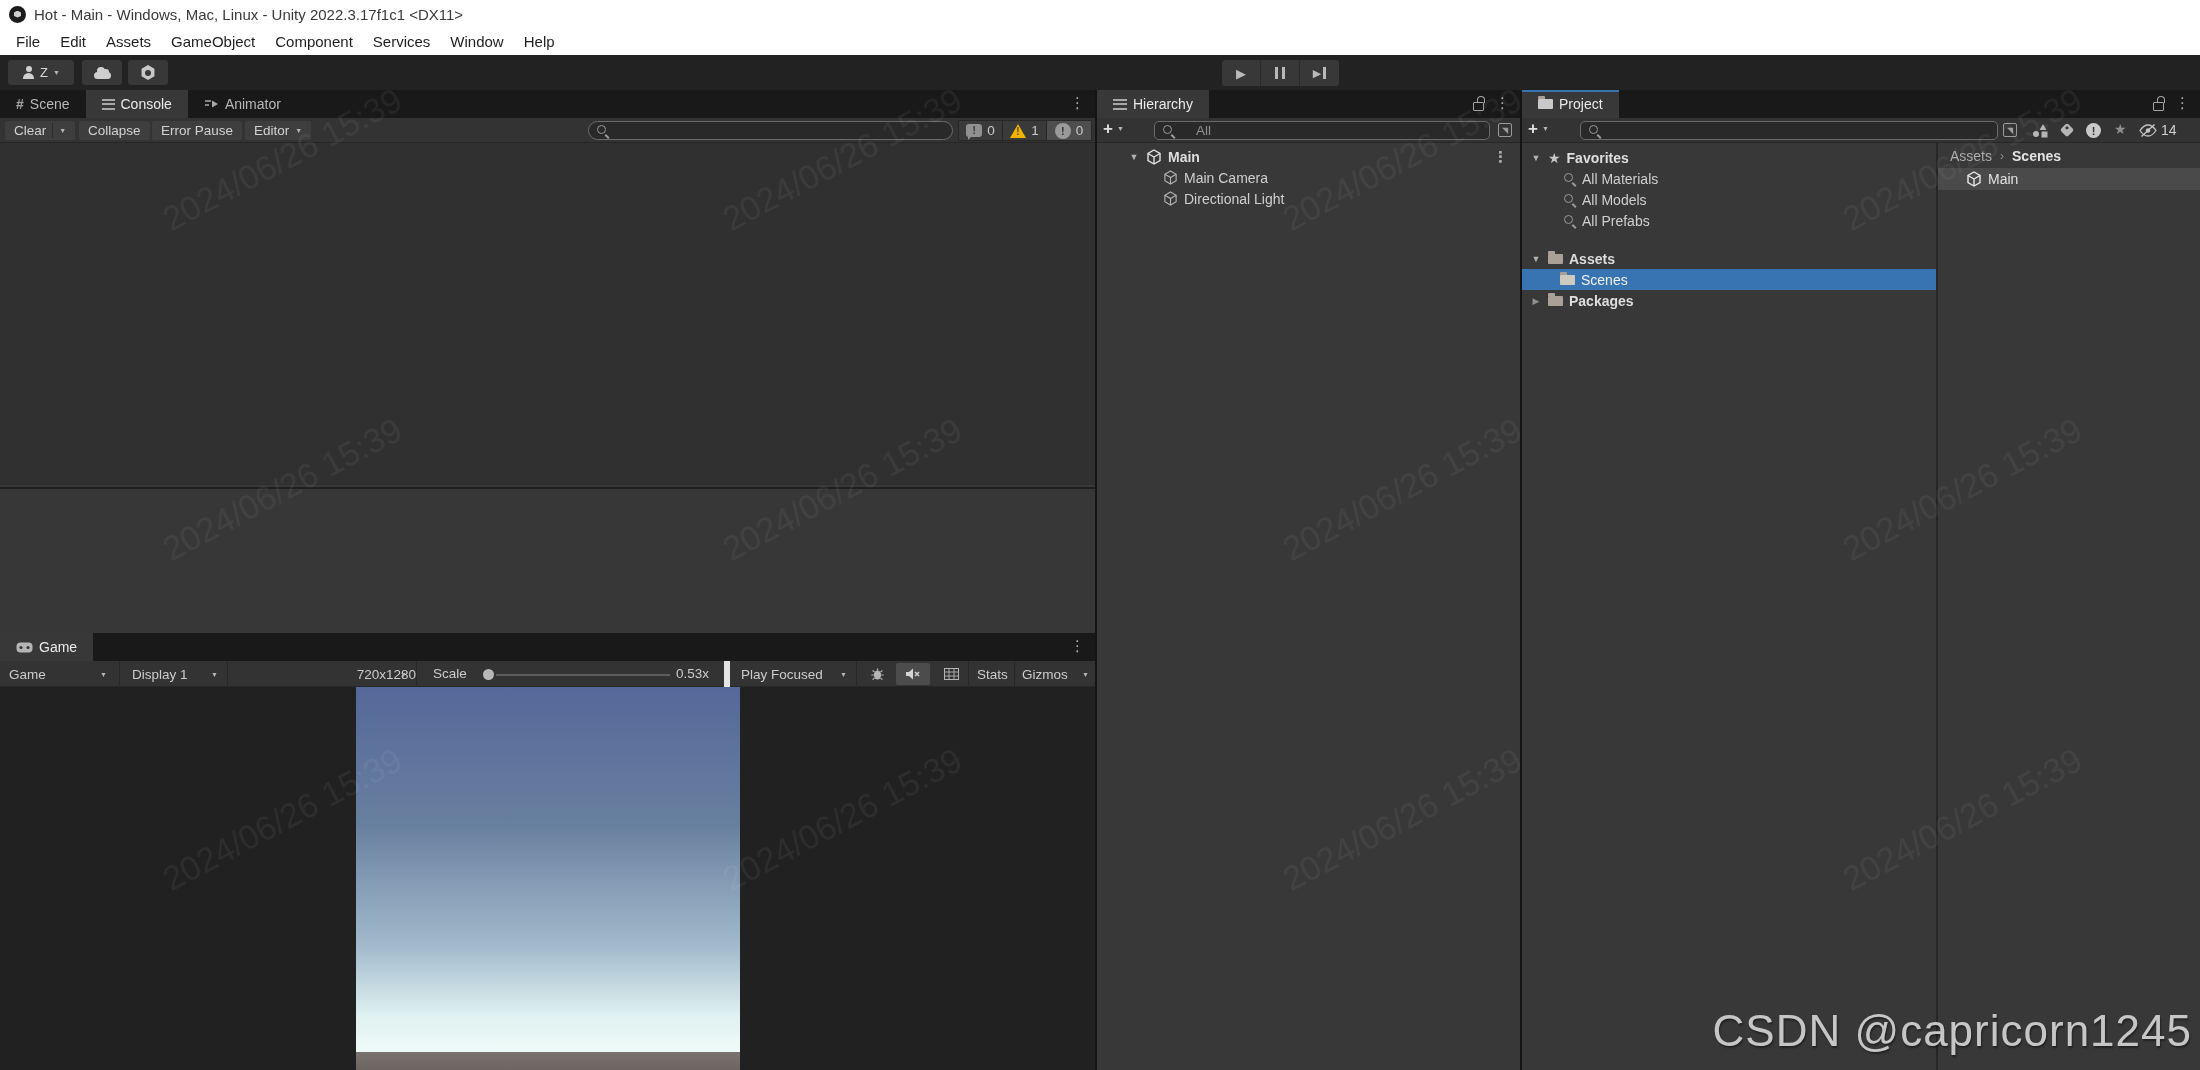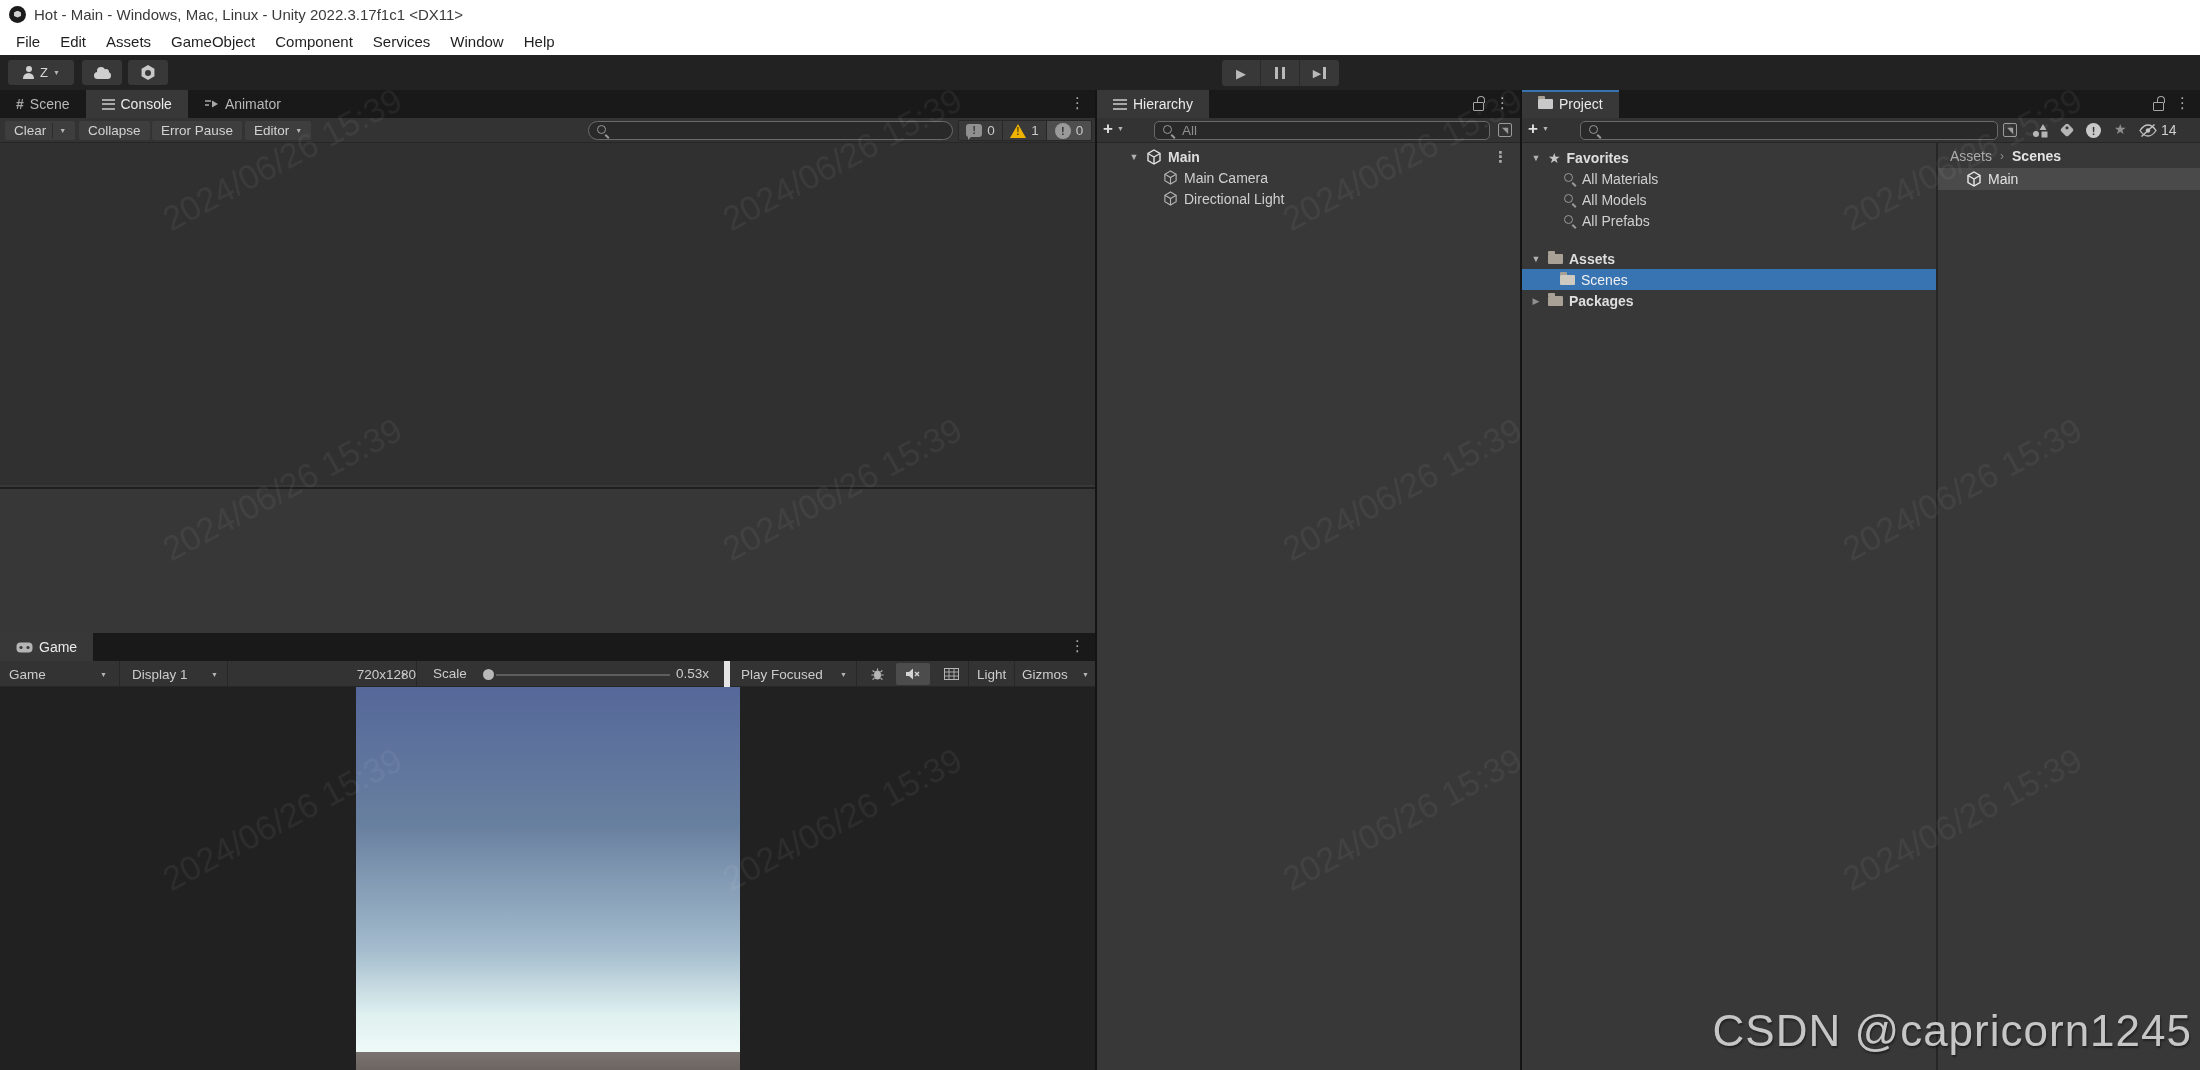--- a/index.html
+++ b/index.html
@@ -73,21 +73,21 @@
   .icon-tag::after{content:'';position:absolute;left:2px;top:2px;width:2.5px;height:2.5px;border-radius:50%;background:#333;}
   .icon-alert{width:15px;height:15px;border-radius:50%;background:#c9c9c9;display:inline-flex;align-items:center;justify-content:center;color:#333;font-weight:bold;font-size:11px;}
   .icon-bubble{width:16px;height:13px;background:#909090;border-radius:3px;position:relative;display:inline-flex;align-items:center;justify-content:center;color:#333;font-weight:bold;font-size:10px;}
   .icon-bubble::before{content:'';position:absolute;left:2px;bottom:-3px;width:0;height:0;border-left:4px solid #909090;border-bottom:4px solid transparent;}
   .icon-errc{width:16px;height:16px;background:#9a9a9a;border-radius:50%;display:inline-flex;align-items:center;justify-content:center;color:#333;font-weight:bold;font-size:11px;}
   .icon-warntri{width:0;height:0;border-left:8px solid transparent;border-right:8px solid transparent;border-bottom:14px solid var(--warning-yellow);position:relative;display:inline-block;}
   .icon-warntri::after{content:'!';position:absolute;left:-2px;top:2px;color:#5c4500;font-size:10px;font-weight:bold;}
   .cube-svg,.unity-svg{flex:none;}
 
   
-  .search-field{position:absolute;background:#292929;border:1px solid #6a6a6a;display:flex;align-items:center;gap:7px;padding-left:8px;color:#8f8f8f;}
+  .search-field{position:absolute;background:#292929;border:1px solid #6a6a6a;display:flex;align-items:center;gap:21px;padding-left:8px;color:#8f8f8f;}
 
   
   .cbtn{position:absolute;top:3px;height:19px;background:#3e3e3e;border-radius:2px;display:flex;align-items:center;justify-content:center;color:#d2d2d2;font-size:13.5px;padding:0 9px;gap:6px;}
   .badge-group{position:absolute;left:958px;top:2px;height:21px;display:flex;border:1px solid #272727;border-radius:2px;overflow:hidden;}
   .badge{width:44px;display:flex;align-items:center;justify-content:center;gap:5px;background:#3a3a3a;border-right:1px solid #272727;color:#c9c9c9;font-size:13.5px;}
   .badge:last-child{border-right:none;background:#4e4e4e;}
   .console-list{position:absolute;left:0;top:53px;width:1095px;height:342px;background:#303030;}
   .console-detail{position:absolute;left:0;top:397px;width:1095px;height:146px;background:#373737;border-top:2px solid #1f1f1f;}
 
   
@@ -263,21 +263,21 @@
             <path d="M10 5l4 4M14 5l-4 4" stroke="#d5d5d5" stroke-width="1.4"></path>
           </svg>
       </div>
       <div class="gbtn-ico" style="left:936px;width:30px;">
         <svg width="15" height="12" viewBox="0 0 15 12">
             <rect x="0.5" y="0.5" width="14" height="11" fill="none" stroke="#b5b5b5"></rect>
             <path d="M0.5 4h14M0.5 8h14M5 0.5v11M10 0.5v11" stroke="#b5b5b5" stroke-width="0.9"></path>
           </svg>
       </div>
       <div class="gseg" style="left:968px;width:47px;padding-left:8px;border-left:1px solid #272727;">
-        <span>Light</span>
+        <span>Stats</span>
       </div>
       <div class="gseg" style="left:1016px;width:79px;padding-left:6px;border-right:none;">
         <span>Gizmos</span>
         <span class="dd-arrow" style="position:absolute;right:6px;">▼</span>
       </div>
     </div>
     <div class="game-viewport">
       <div class="game-render">
         <div class="sky"></div>
         <div class="ground"></div>

